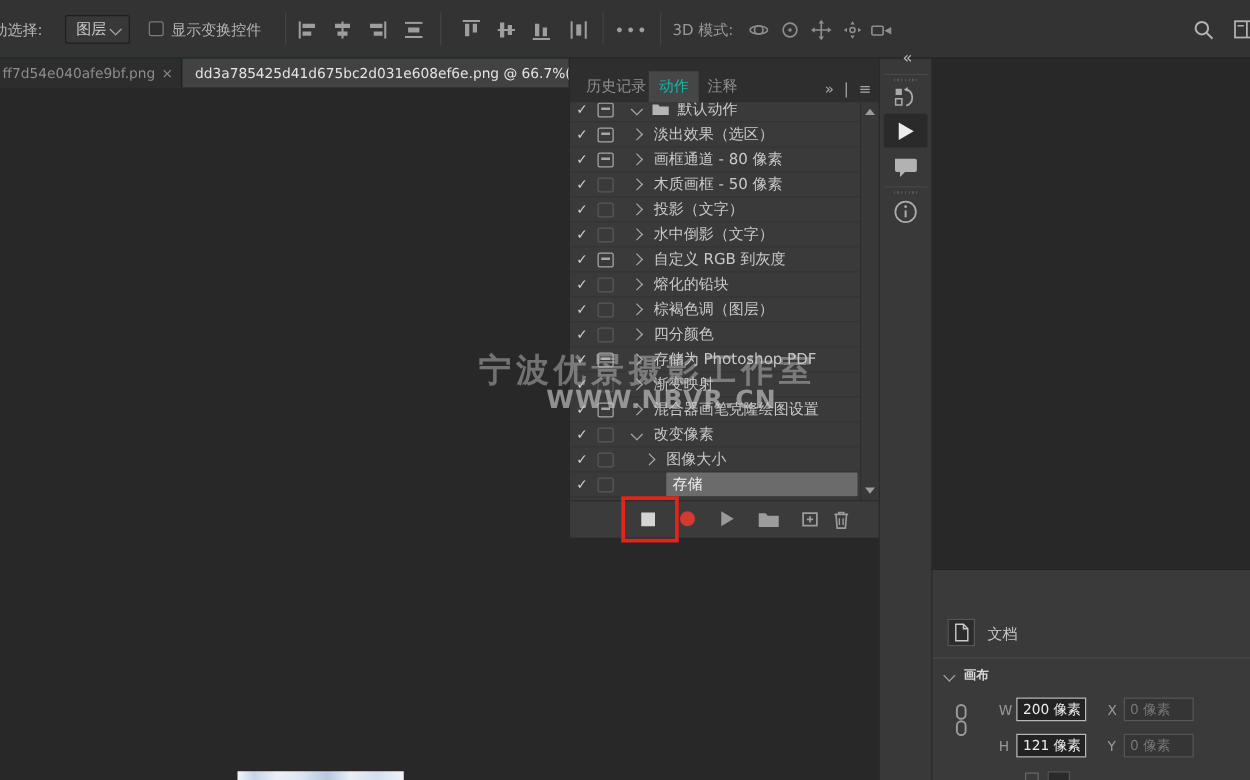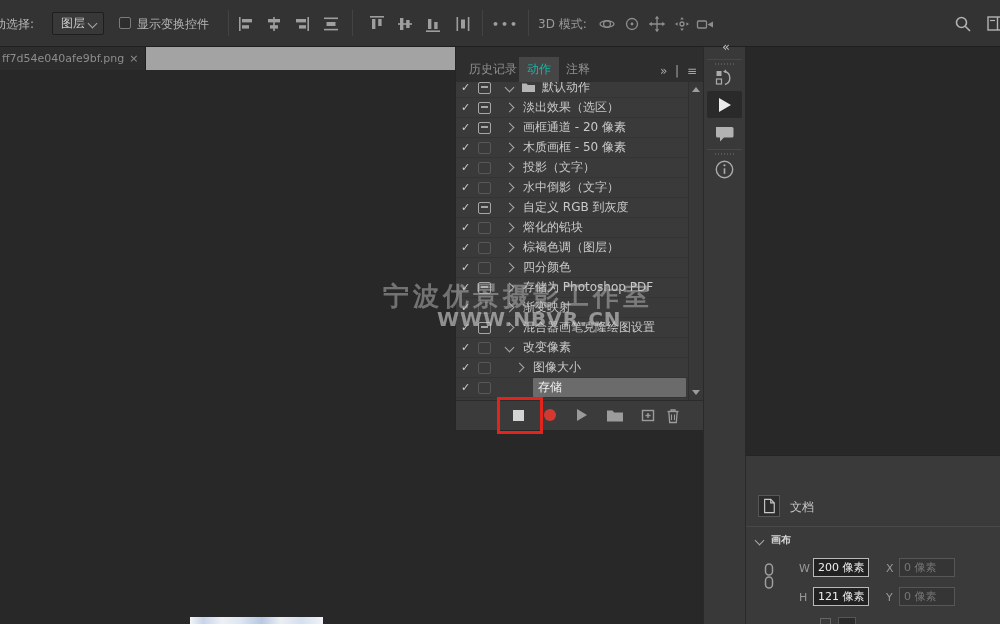--- a/index.html
+++ b/index.html
@@ -10,21 +10,21 @@
   .optbar .otxt{position:absolute;top:16px;color:#b5b5b5;font-size:12px;white-space:nowrap;}
   .vsep{position:absolute;top:10px;width:1px;height:26px;background:#434343;}
   .dd{position:absolute;left:52px;top:12px;width:52px;height:23px;background:#383838;border:1px solid #1e1e1e;border-radius:2px;box-sizing:border-box;color:#cccccc;font-size:12px;line-height:21px;padding-left:8px;}
   .cv{display:inline-block;width:6px;height:6px;border-right:1.4px solid #a8a8a8;border-bottom:1.4px solid #a8a8a8;}
   .cv.down{transform:rotate(45deg);} .cv.right{transform:rotate(-45deg);}
   .dd .cv{position:absolute;right:7px;top:7px;}
   .cb{position:absolute;left:119px;top:17px;width:12px;height:12px;border:1px solid #7b7b7b;border-radius:2px;background:#2e2e2e;box-sizing:border-box;}
   .ib{position:absolute;top:13px;width:22px;height:22px;display:flex;align-items:center;justify-content:center;}
   .more{position:absolute;left:492px;top:18px;color:#9e9e9e;font-size:11px;letter-spacing:2px;font-weight:700;}
   
-  .tabbar{position:absolute;left:0;top:47px;width:455px;height:36px;background:#a3a3a3;display:flex;flex-direction:column;}
+  .tabbar{position:absolute;left:0;top:47px;width:455px;height:36px;background:#14532d;display:flex;}
   .dtab{height:23px;font-size:11px;display:flex;align-items:center;box-sizing:border-box;white-space:nowrap;overflow:hidden;}
   .dtab.inactive{width:146px;background:#2d2d2d;color:#8d8d8d;padding-left:2px;border-right:1px solid #1e1e1e;}
   .dtab.inactive .close{margin-left:5px;color:#8d8d8d;}
   .dtab.active{flex:1;background:#424242;color:#e5e5e5;padding-left:10px;}
   
   .canvas{position:absolute;left:0;top:70px;width:703px;height:554px;background:#282828;}
   .sliver{position:absolute;left:190px;top:547px;width:133px;height:7px;
     background:linear-gradient(90deg,#f3f5f8 0%,#c7d4e9 10%,#edf0f5 24%,#dde6f2 38%,#b7c8e1 54%,#ebeef3 68%,#d4dfee 84%,#f1f3f7 100%);}
   
   .apanel{position:absolute;left:455px;top:47px;width:248px;height:383px;background:#3a3a3a;border-left:1px solid #262626;box-sizing:border-box;}
@@ -260,21 +260,21 @@
             <span class="cv right"></span>
           </span>
         <span class="albl">淡出效果（选区）</span>
       </div>
       <div class="arow">
         <span class="chk">✓</span>
         <span class="dlg on"></span>
         <span class="ac">
             <span class="cv right"></span>
           </span>
-        <span class="albl">画框通道 - 20 像素</span>
+        <span class="albl">画框通道 - 80 像素</span>
       </div>
       <div class="arow">
         <span class="chk">✓</span>
         <span class="dlg off"></span>
         <span class="ac">
             <span class="cv right"></span>
           </span>
         <span class="albl">木质画框 - 50 像素</span>
       </div>
       <div class="arow">

